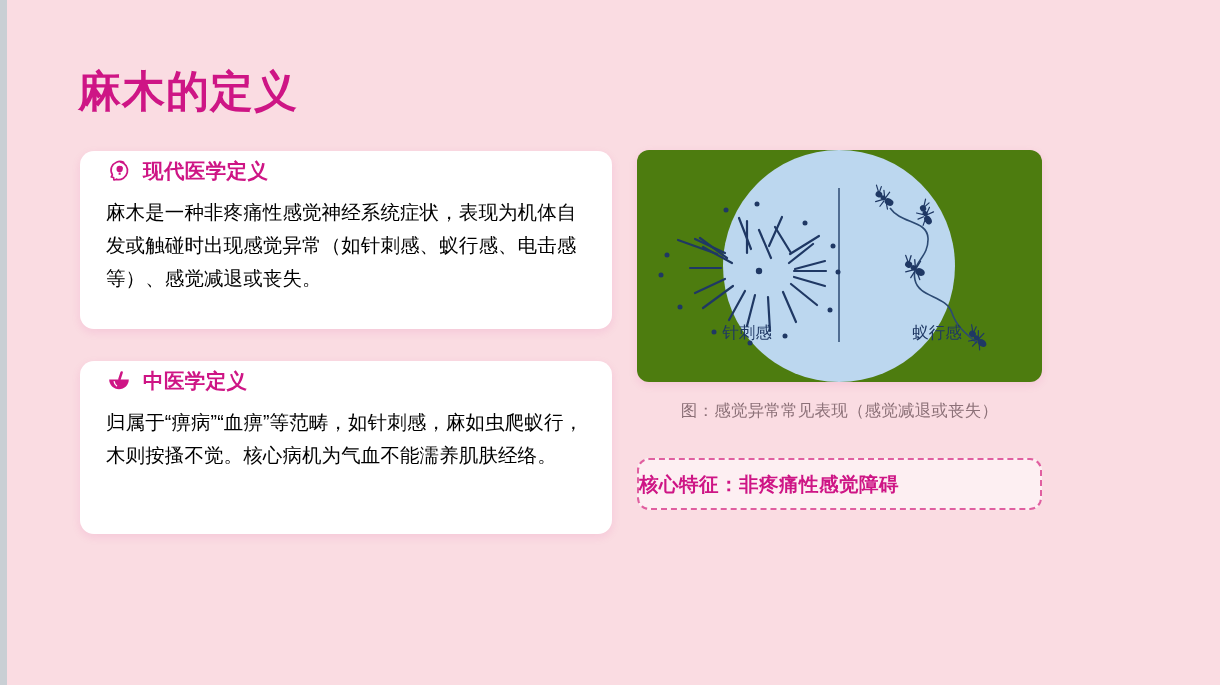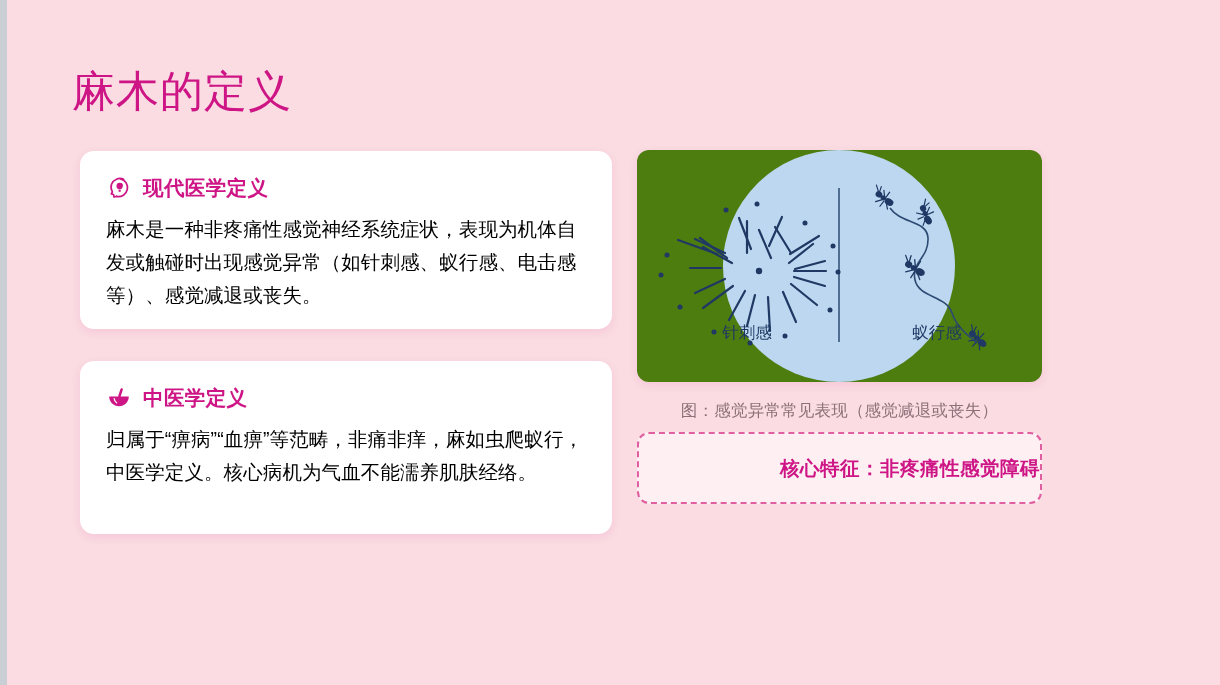--- a/index.html
+++ b/index.html
@@ -22,45 +22,45 @@
   .left-rail {
     position: absolute;
     left: 0; top: 0;
     width: 7px; height: 685px;
     background: #C9CFD4;
   }
 
   
   .title {
     position: absolute;
-    left: 72px;
+    left: 78px;
     top: 66px;
     font-size: 43px;
-    font-weight: normal;
+    font-weight: bold;
     color: #CE1585;
     letter-spacing: 1px;
     line-height: 1.2;
     white-space: nowrap;
   }
 
   
   .card {
     position: absolute;
     background: #FFFFFF;
     border-radius: 14px;
     box-shadow: 0 3px 10px rgba(206, 21, 133, 0.10);
   }
   #card-modern { left: 80px; top: 151px; width: 532px; height: 178px; }
   #card-tcm    { left: 80px; top: 361px; width: 532px; height: 173px; }
 
   .card-head {
     display: flex;
     align-items: center;
     gap: 11px;
-    padding: 23px 26px 0 26px;
+    padding: 6px 26px 0 26px;
   }
   .card-head .icon {
     width: 26px; height: 26px;
     display: inline-flex;
     align-items: center; justify-content: center;
     flex: 0 0 auto;
   }
   .card-title {
     font-size: 20.5px;
     font-weight: bold;
@@ -93,29 +93,29 @@
     width: 405px;
     text-align: center;
     font-size: 16.5px;
     color: #8C7178;
     letter-spacing: 0.2px;
   }
 
   
   #highlight-box {
     position: absolute;
-    left: 637px; top: 432px;
-    width: 405px; height: 72px;
+    left: 637px; top: 458px;
+    width: 405px; height: 52px;
     box-sizing: border-box;
     background: #FDEFF2;
     border: 2px dashed #E05FA0;
     border-radius: 12px;
     display: flex;
     align-items: center;
-    justify-content: flex-end;
+    justify-content: flex-start;
   }
   #highlight-box .hl-text {
     font-size: 19.5px;
     font-weight: bold;
     color: #CE1585;
     letter-spacing: 0.5px;
   }
 </style>
 </head>
 <body>
@@ -148,21 +148,21 @@
     <div class="card-head">
       <span class="icon">
         <svg width="26" height="26" viewBox="0 0 26 26">
           <path d="M3.2 11.4h19.6c0 5.4-4.4 9.8-9.8 9.8S3.2 16.8 3.2 11.4z" fill="#CE1585"></path>
           <rect x="13.3" y="3.0" width="2.5" height="9.6" rx="1.2" fill="#CE1585" transform="rotate(18 14.5 7.8)"></rect>
           <path d="M8.2 13.6c0.2 1.7 1.1 3.2 2.4 4.2" fill="none" stroke="#FFFFFF" stroke-width="1.3" stroke-linecap="round"></path>
         </svg>
       </span>
       <span class="card-title">中医学定义</span>
     </div>
-    <div class="card-body">归属于“痹病”“血痹”等范畴，非痛非痒，麻如虫爬蚁行，中医学定义。核心病机为气血不能濡养肌肤经络。</div>
+    <div class="card-body">归属于“痹病”“血痹”等范畴，如针刺感，麻如虫爬蚁行，木则按搔不觉。核心病机为气血不能濡养肌肤经络。</div>
   </div>
 
   <div id="illus-card">
     <svg width="405" height="232" viewBox="0 0 405 232">
 
       <circle cx="202" cy="116" r="116" fill="#BCD7EF"></circle>
 
       <line x1="202" y1="38" x2="202" y2="192" stroke="#2C4A73" stroke-width="1.5"></line>
 
       <g stroke="#1F3864" stroke-width="2.2" stroke-linecap="round" fill="none">

